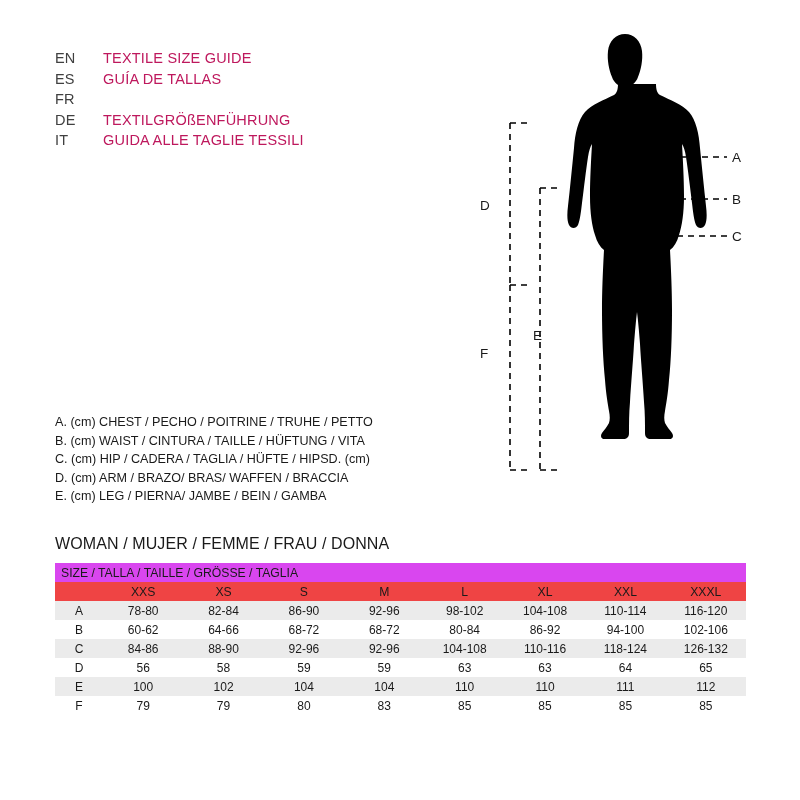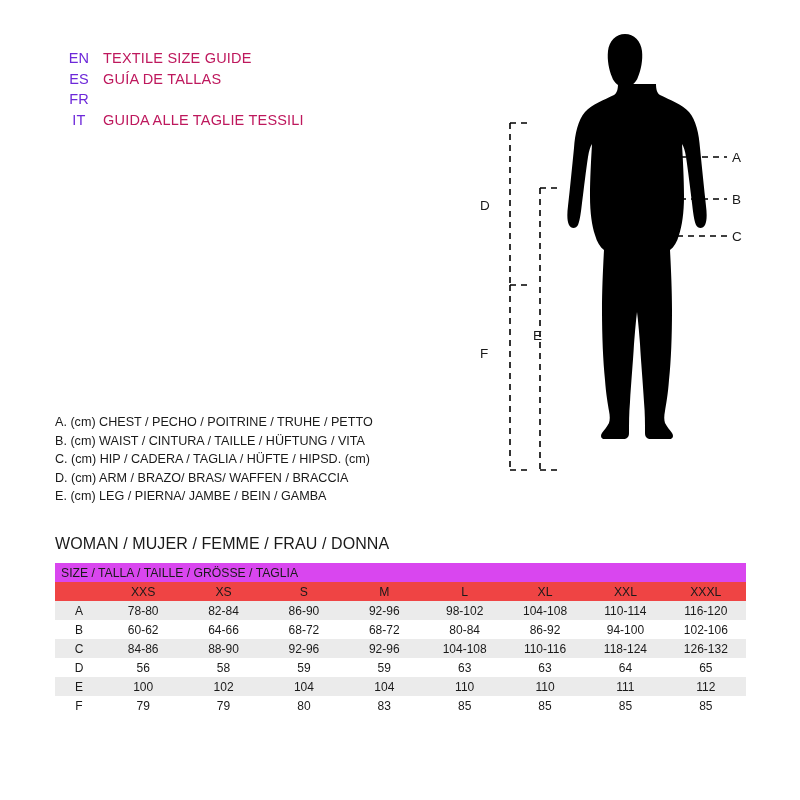--- a/index.html
+++ b/index.html
@@ -30,22 +30,21 @@
   .title-row {
     display: flex;
     align-items: baseline;
     height: 20.5px;
     font-size: 14.5px;
     letter-spacing: 0.2px;
   }
   .title-lang {
     width: 48px;
     flex: 0 0 48px;
-    color: #6d28d9;
-    text-align: center;
+    color: #404040;
   }
   .title-text {
     color: #be185d;
   }
 
   
   .legend {
     position: absolute;
     left: 55px;
     top: 401px;
@@ -134,20 +133,24 @@
     <div class="title-row">
       <span class="title-lang">EN</span>
       <span class="title-text">TEXTILE SIZE GUIDE</span>
     </div>
     <div class="title-row">
       <span class="title-lang">ES</span>
       <span class="title-text">GUÍA DE TALLAS</span>
     </div>
     <div class="title-row">
       <span class="title-lang">FR</span>
+    </div>
+    <div class="title-row">
+      <span class="title-lang">DE</span>
+      <span class="title-text">TEXTILGRÖßENFÜHRUNG</span>
     </div>
     <div class="title-row">
       <span class="title-lang">IT</span>
       <span class="title-text">GUIDA ALLE TAGLIE TESSILI</span>
     </div>
   </div>
 
   <div class="figure">
     <svg width="330" height="480" viewBox="0 0 330 480" xmlns="http://www.w3.org/2000/svg">
 

